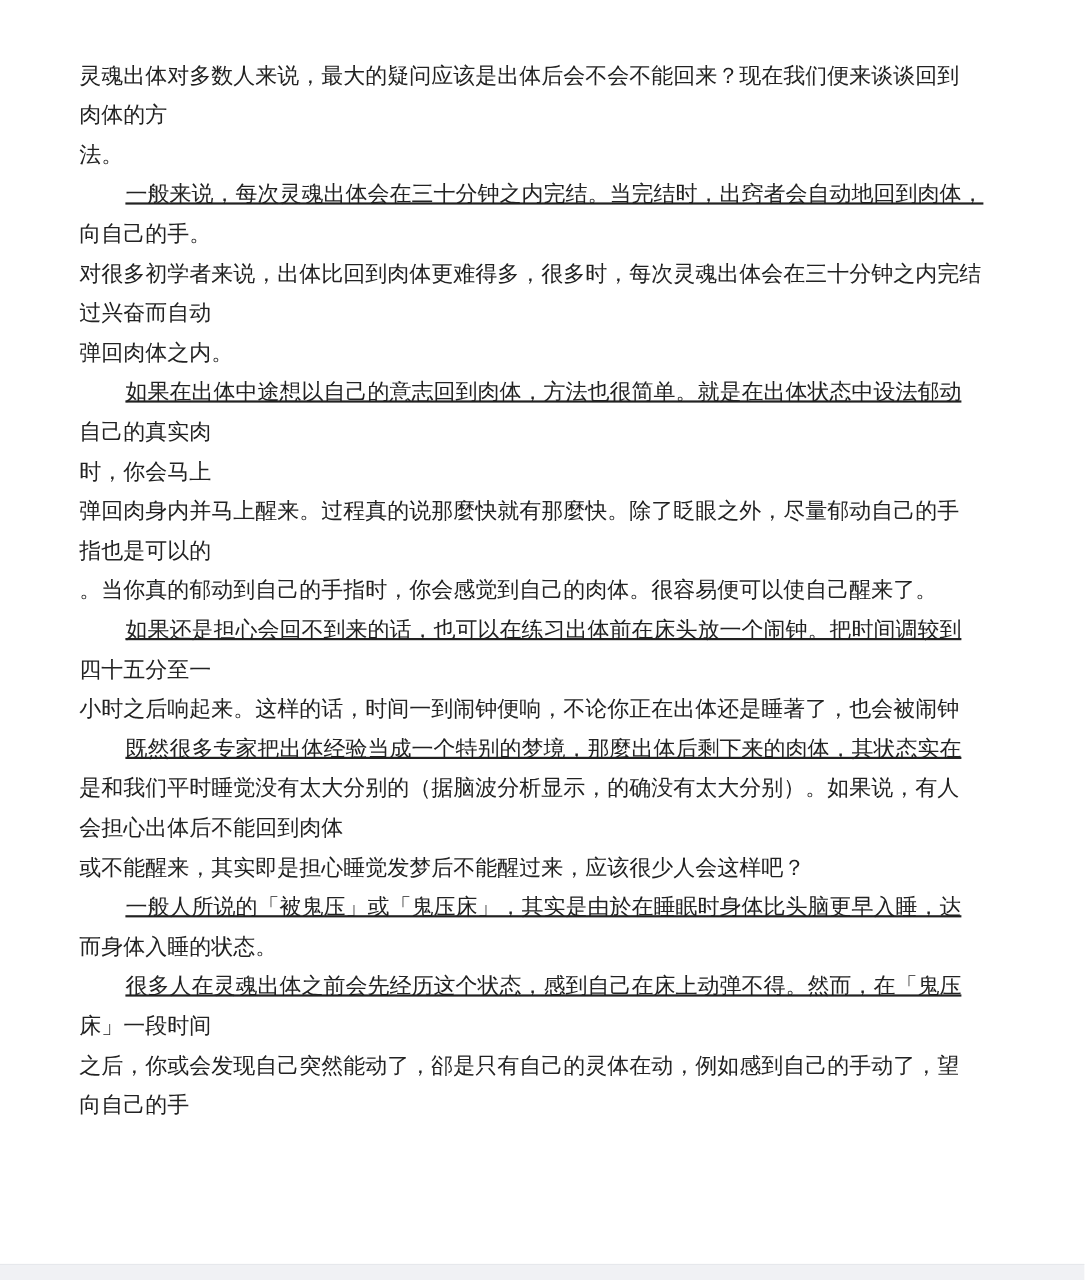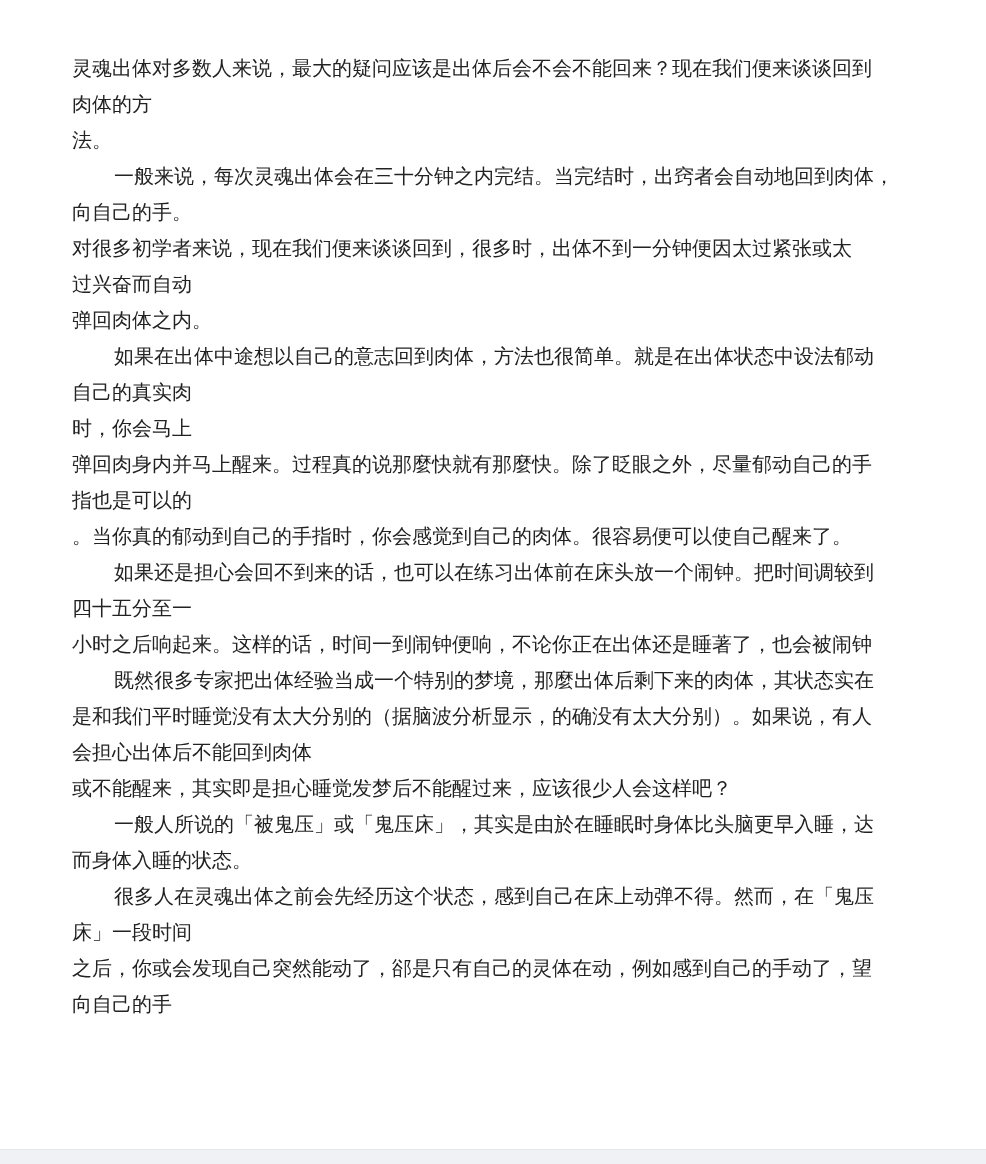--- a/index.html
+++ b/index.html
@@ -21,41 +21,41 @@
     width: 840px;
     color: #222222;
     font-size: 20px;
     line-height: 36px;
   }
   .line {
     display: block;
     white-space: nowrap;
     height: 36px;
   }
-  .indent { padding-left: 42px; }
+  .indent { padding-left: 42px; text-decoration: underline; }
   .bottom-bar {
     position: absolute;
     left: 0;
     right: 0;
     top: 1149px;
     height: 15px;
     background: #f0f1f4;
     border-top: 1px solid #e6e8ec;
   }
 </style>
 </head>
 <body>
 
 <div class="doc">
   <span class="line">灵魂出体对多数人来说，最大的疑问应该是出体后会不会不能回来？现在我们便来谈谈回到</span>
   <span class="line">肉体的方</span>
   <span class="line">法。</span>
   <span class="line indent">一般来说，每次灵魂出体会在三十分钟之内完结。当完结时，出窍者会自动地回到肉体，</span>
   <span class="line">向自己的手。</span>
-  <span class="line">对很多初学者来说，现在我们便来谈谈回到，很多时，出体不到一分钟便因太过紧张或太</span>
+  <span class="line">对很多初学者来说，出体比回到肉体更难得多，很多时，每次灵魂出体会在三十分钟之内完结</span>
   <span class="line">过兴奋而自动</span>
   <span class="line">弹回肉体之内。</span>
   <span class="line indent">如果在出体中途想以自己的意志回到肉体，方法也很简单。就是在出体状态中设法郁动</span>
   <span class="line">自己的真实肉</span>
   <span class="line">时，你会马上</span>
   <span class="line">弹回肉身内并马上醒来。过程真的说那麼快就有那麼快。除了眨眼之外，尽量郁动自己的手</span>
   <span class="line">指也是可以的</span>
   <span class="line">。当你真的郁动到自己的手指时，你会感觉到自己的肉体。很容易便可以使自己醒来了。</span>
   <span class="line indent">如果还是担心会回不到来的话，也可以在练习出体前在床头放一个闹钟。把时间调较到</span>
   <span class="line">四十五分至一</span>

